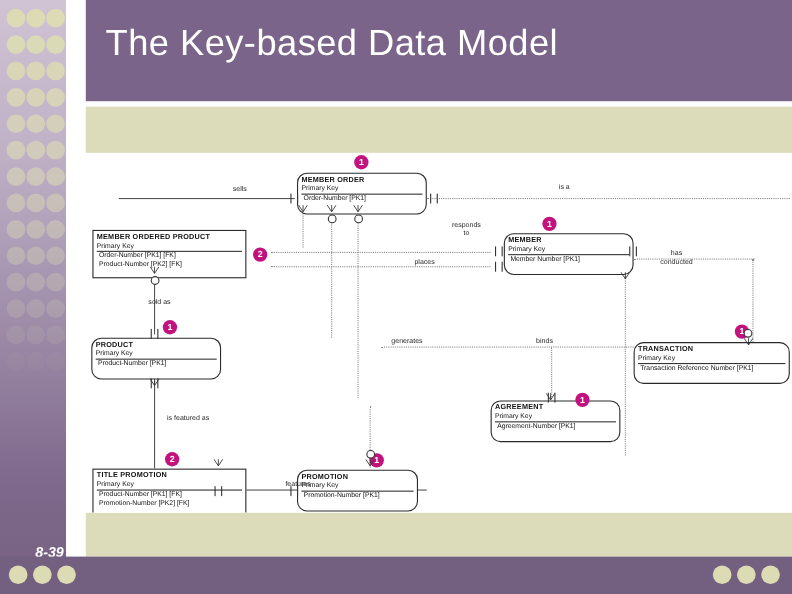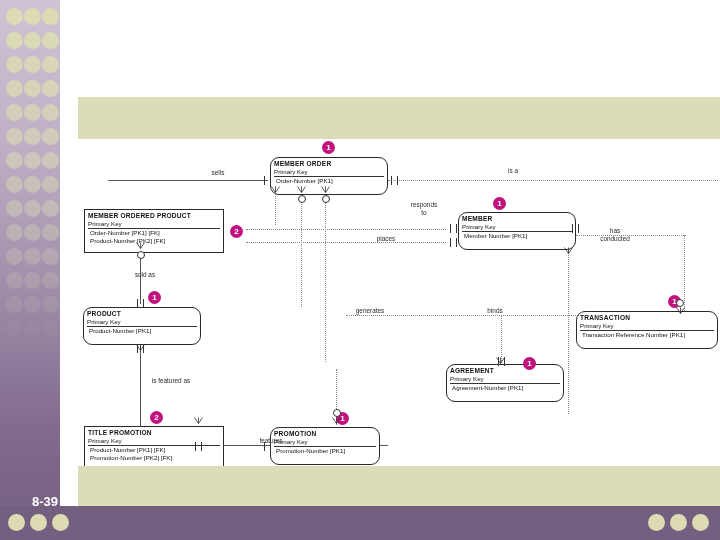--- a/index.html
+++ b/index.html
@@ -42,21 +42,21 @@
   }
 
   
   .content{
     position:absolute;left:78px;top:139px;width:642px;height:327px;background:#ffffff;
     overflow:hidden;
   }
 
   
   .page-num{
-    position:absolute;left:32px;top:494px;color:#ffffff;font-size:13px;font-weight:bold;
+    position:absolute;left:32px;top:494px;color:#ffffff;font-size:13px;font-weight:bold;font-style:italic;
   }
 
   
   .diagram{position:absolute;left:0;top:0;width:642px;height:327px;}
 
   .entity{
     position:absolute;border:1px solid #2a2a2a;background:#ffffff;
     box-sizing:border-box;
   }
   .entity.rounded{border-radius:9px;}
@@ -131,20 +131,23 @@
         <div class="dot" style="left: 42px; top: 272px; background: rgb(220, 219, 180); opacity: 0.2;"></div>
         <div class="dot" style="left: 6px; top: 296px; background: rgb(220, 219, 180); opacity: 0.12;"></div>
         <div class="dot" style="left: 24px; top: 296px; background: rgb(220, 219, 180); opacity: 0.12;"></div>
         <div class="dot" style="left: 42px; top: 296px; background: rgb(220, 219, 180); opacity: 0.12;"></div>
         <div class="dot" style="left: 6px; top: 320px; background: rgb(220, 219, 180); opacity: 0.05;"></div>
         <div class="dot" style="left: 24px; top: 320px; background: rgb(220, 219, 180); opacity: 0.05;"></div>
         <div class="dot" style="left: 42px; top: 320px; background: rgb(220, 219, 180); opacity: 0.05;"></div>
       </div>
   </div>
 
+  <div class="title-bar">
+    <div class="title-text">The Key-based Data Model</div>
+  </div>
 
   <div class="khaki-band"></div>
   <div class="khaki-band-bottom"></div>
 
   <div class="content">
     <div class="diagram" id="diagram">
 
       <div class="line-h" style="left:30px;top:41px;width:160px;"></div>
 
       <div class="line-h dotted" style="left:310px;top:41px;width:330px;"></div>

